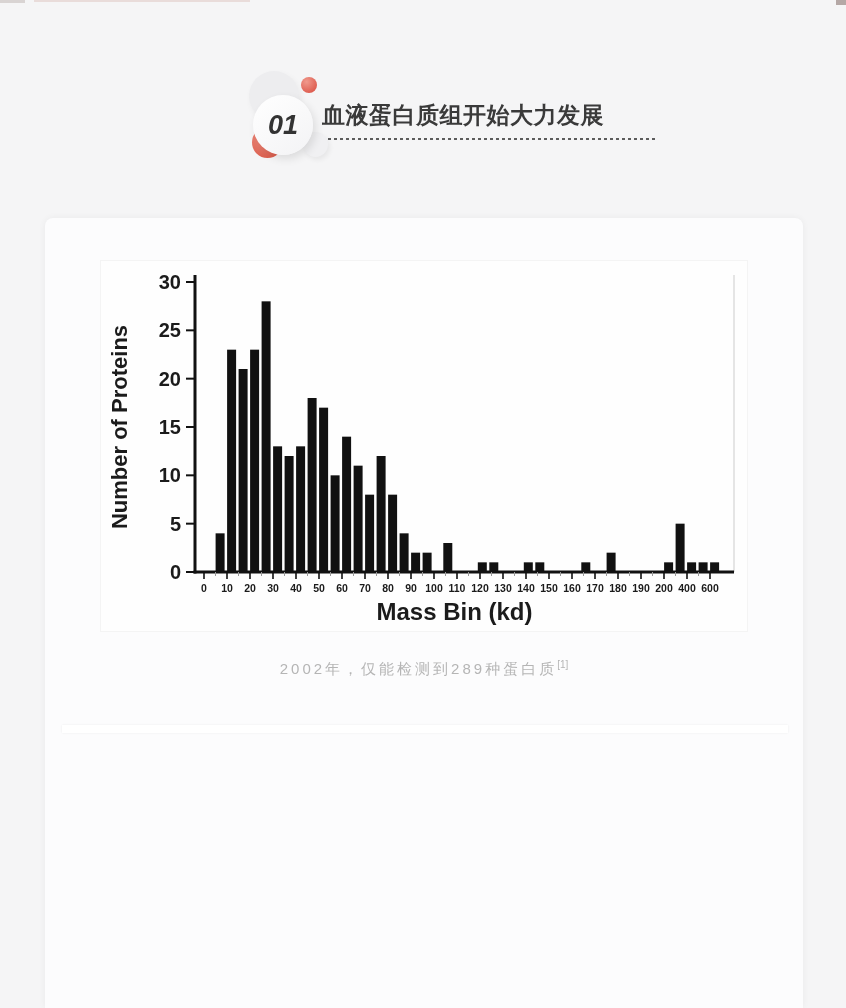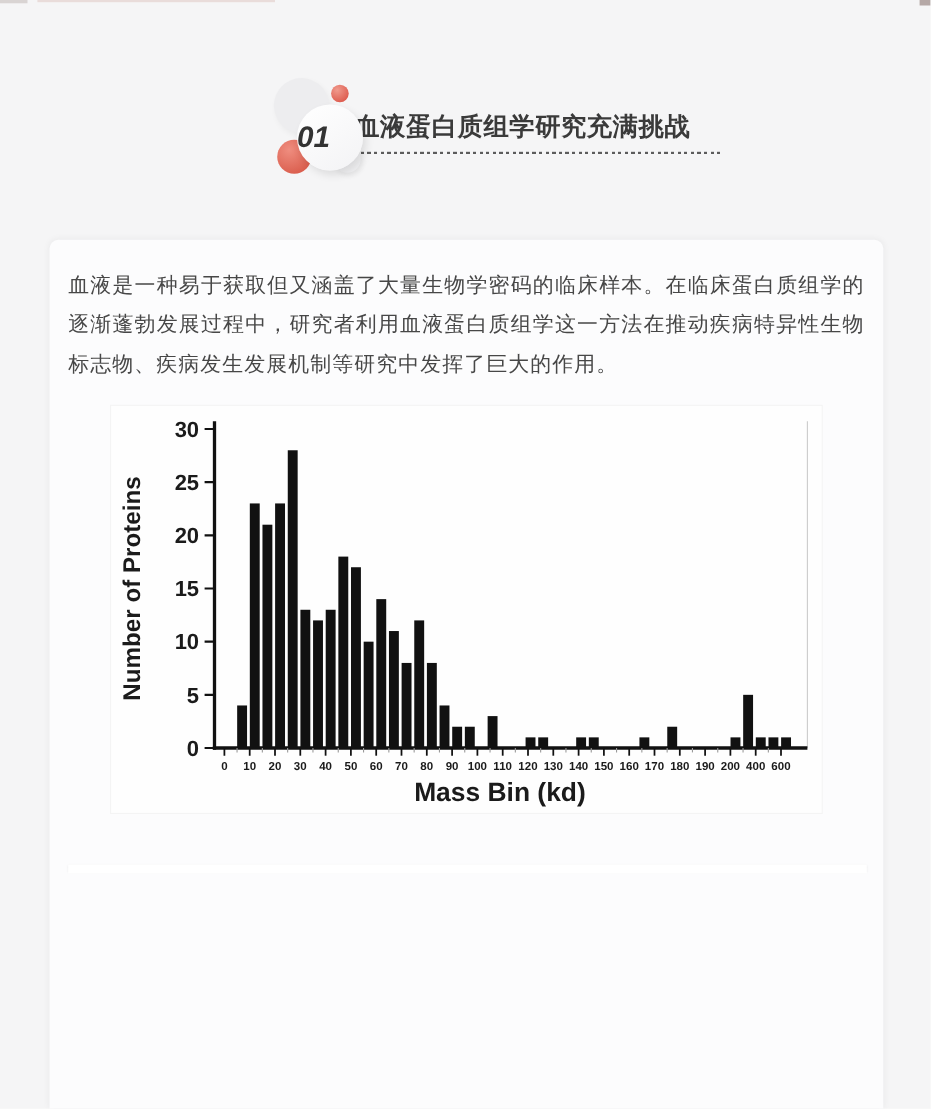--- a/index.html
+++ b/index.html
@@ -16,24 +16,24 @@
   .top-corner-r  { position:absolute; left:836px; top:0; width:10px;  height:5px; background:#b5a8a6; }
 
   
   .section-header { position:absolute; left:245px; top:64px; width:420px; height:104px; }
   .deco { position:absolute; border-radius:50%; }
   .deco-gray-lg  { left:4px;  top:7px;  width:50px; height:50px; background:#ededef; box-shadow:2px 3px 6px rgba(0,0,0,.05); z-index:1; }
   .deco-red-dot  { left:56px; top:13px; width:16px; height:16px; background:radial-gradient(circle at 35% 30%, #f09a8d, #d8493c); z-index:2; }
   .deco-salmon   { left:7px;  top:63px; width:31px; height:31px; background:radial-gradient(circle at 35% 30%, #ef8d7f, #d4503f); z-index:2; }
   .deco-gray-sm  { left:58px; top:68px; width:25px; height:25px; background:#f0f0f2; box-shadow:2px 3px 5px rgba(0,0,0,.06); z-index:1; }
   .deco-main {
-    left:25px; top:31px; width:60px; height:60px; z-index:3;
+    left:8px; top:31px; width:60px; height:60px; z-index:3;
     background:linear-gradient(145deg,#ffffff,#f3f3f5);
     box-shadow:3px 4px 8px rgba(0,0,0,.10);
-    display:flex; align-items:center; 
+    display:flex; align-items:center; justify-content:center;
     font-style:italic; font-weight:700; font-size:27px; color:#333;
   }
   .header-text { position:absolute; left:77px; top:36px; }
   .header-title { font-size:23px; font-weight:700; color:#3a3a3a; letter-spacing:.5px; white-space:nowrap; }
   .header-dashes {
     margin-top:7px; width:333px; height:2px;
     background:repeating-linear-gradient(90deg,#5c5c5c 0 3px,transparent 3px 6px);
   }
 
   
@@ -76,28 +76,27 @@
 
 <div class="section-header">
   <div class="deco deco-gray-lg"></div>
   <div class="deco deco-red-dot"></div>
   <div class="deco deco-salmon"></div>
   <div class="deco deco-gray-sm"></div>
   <div class="deco deco-main">
     <span>01</span>
   </div>
   <div class="header-text">
-    <div class="header-title">血液蛋白质组学研究充满挑战</div>
+    <div class="header-title">血液蛋白质组开始大力发展</div>
     <div class="header-dashes"></div>
   </div>
 </div>
 
 <div class="card">
   <div class="card-inner">
-    <p class="para">血液是一种易于获取但又涵盖了大量生物学密码的临床样本。在临床蛋白质组学的逐渐蓬勃发展过程中，研究者利用血液蛋白质组学这一方法在推动疾病特异性生物标志物、疾病发生发展机制等研究中发挥了巨大的作用。</p>
 
     <div class="figure">
       <svg id="chart-svg" viewBox="0 0 646 370" xmlns="http://www.w3.org/2000/svg">
           <line x1="633" y1="14" x2="633" y2="311" stroke="#cccccc" stroke-width="1"></line>
           <line x1="94" y1="14" x2="94" y2="312.5" stroke="#111" stroke-width="3"></line>
           <line x1="92.5" y1="311" x2="633" y2="311" stroke="#111" stroke-width="3"></line>
           <line x1="85" y1="311" x2="94" y2="311" stroke="#111" stroke-width="2"></line>
           <text x="80" y="318" text-anchor="end" font-size="20" font-weight="700" fill="#1b1b1b" font-family="&quot;Liberation Sans&quot;, sans-serif">0</text>
           <line x1="85" y1="262.6666666666667" x2="94" y2="262.6666666666667" stroke="#111" stroke-width="2"></line>
           <text x="80" y="269.6666666666667" text-anchor="end" font-size="20" font-weight="700" fill="#1b1b1b" font-family="&quot;Liberation Sans&quot;, sans-serif">5</text>
@@ -208,16 +207,19 @@
           <rect x="563.0999999999999" y="301.3333333333333" width="9" height="9.666666666666666" fill="#111111"></rect>
           <rect x="574.5999999999999" y="262.6666666666667" width="9" height="48.33333333333333" fill="#111111"></rect>
           <rect x="586.0999999999999" y="301.3333333333333" width="9" height="9.666666666666666" fill="#111111"></rect>
           <rect x="597.5999999999999" y="301.3333333333333" width="9" height="9.666666666666666" fill="#111111"></rect>
           <rect x="609.0999999999999" y="301.3333333333333" width="9" height="9.666666666666666" fill="#111111"></rect>
           <text x="26" y="166" text-anchor="middle" font-size="22" font-weight="700" fill="#1b1b1b" font-family="&quot;Liberation Sans&quot;, sans-serif" transform="rotate(-90 26 166)">Number of Proteins</text>
           <text x="353.5" y="359" text-anchor="middle" font-size="24" font-weight="700" fill="#1b1b1b" font-family="&quot;Liberation Sans&quot;, sans-serif">Mass Bin (kd)</text>
         </svg>
     </div>
 
+    <div class="caption">
+      <span>2002年，仅能检测到289种蛋白质</span><sup>[1]</sup>
+    </div>
 
     <div class="next-image-strip"></div>
   </div>
 </div>
 
 </body></html>

